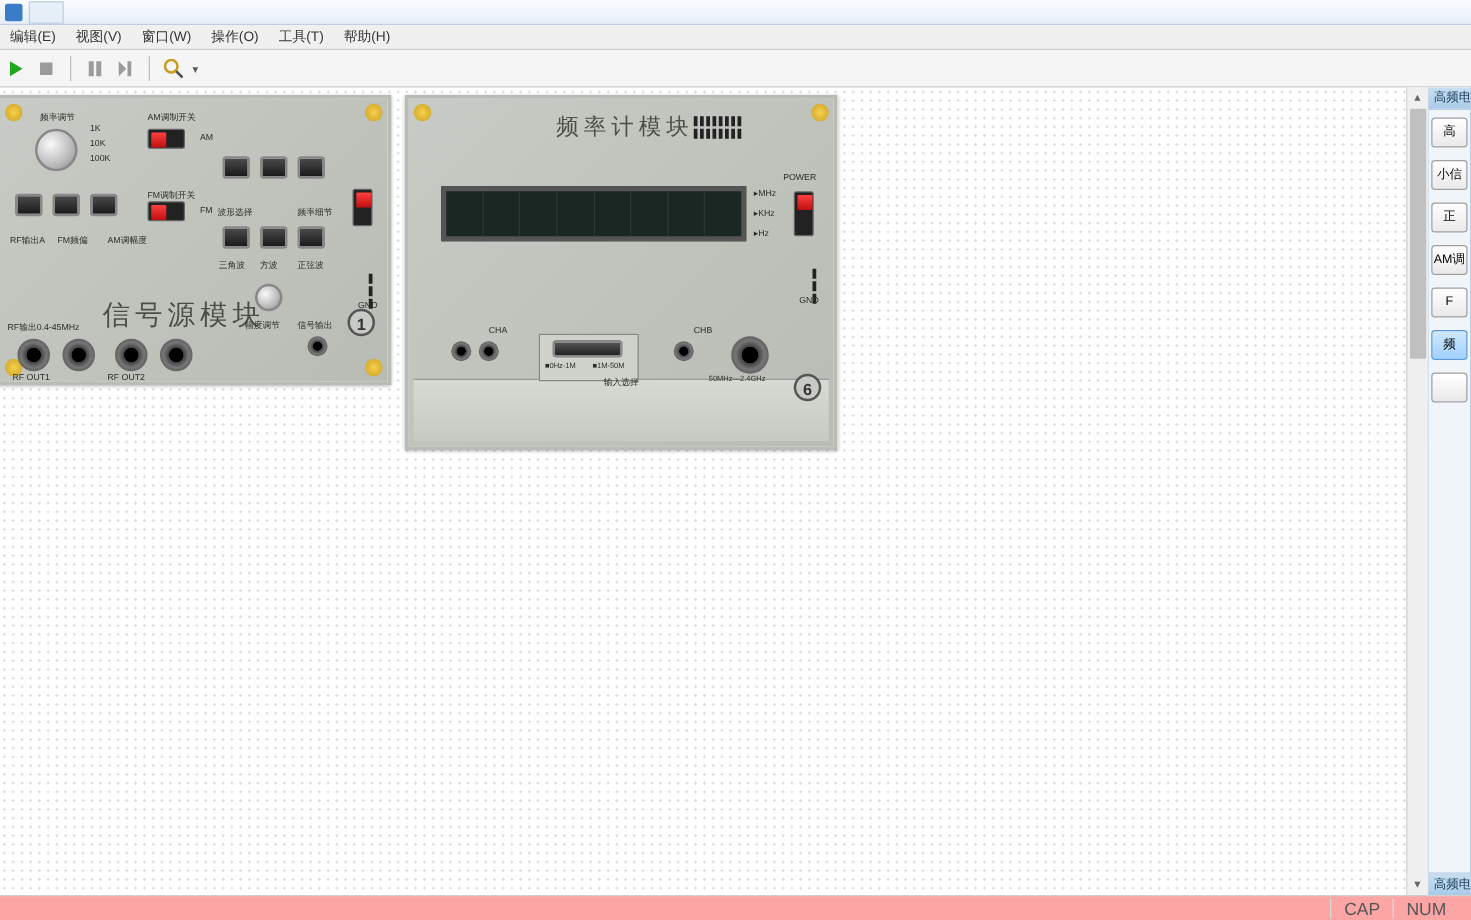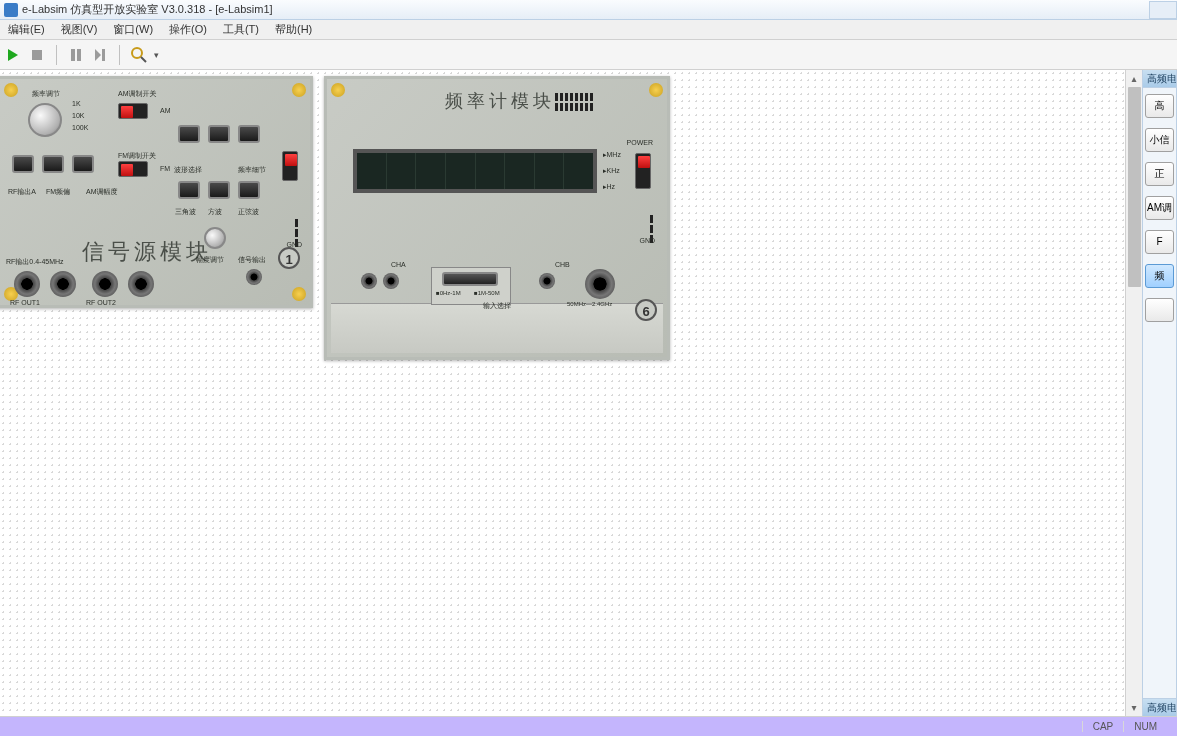--- a/index.html
+++ b/index.html
@@ -23,21 +23,21 @@
 .vscroll .thumb { position: absolute; left: 2px; width: 13px; background: #c0c0c0; border-radius: 1px; }
 .vscroll .btn { height: 17px; background: #f0f0f0; font-size: 10px; text-align: center; line-height: 17px; color: #666; }
 
 .rightpanel { width: 35px; background: linear-gradient(#fafcfe,#e6eef7); border-left: 1px solid #bcd0e5; border-right: 1px solid #bcd0e5; display: flex; flex-direction: column; }
 .rightpanel .hdr { height: 18px; background: linear-gradient(#c8dff1,#a9cbe8); font-size: 10px; color: #1a3d5c; padding-left: 4px; line-height: 18px; overflow: hidden; white-space: nowrap; border-bottom: 1px solid #bcd0e5; }
 .rightpanel .body { flex: 1; background: #f0f5fa; padding: 6px 2px; display: flex; flex-direction: column; gap: 10px; }
 .rightpanel .rbtn { height: 24px; background: linear-gradient(#fff,#e9e9e9); border: 1px solid #a0a0a0; border-radius: 3px; font-size: 10px; text-align: center; line-height: 22px; overflow: hidden; white-space: nowrap; }
 .rightpanel .rbtn.active { background: linear-gradient(#cfe8ff,#a0d0ff); border-color: #5a9ad5; }
 .rightpanel .ftr { height: 18px; background: linear-gradient(#c8dff1,#a9cbe8); font-size: 10px; color: #1a3d5c; padding-left: 4px; line-height: 18px; overflow: hidden; white-space: nowrap; border-top: 1px solid #bcd0e5; }
 
-.statusbar { height: 20px; background: #c4b5fd; border-top: 1px solid #d0d0d0; display: flex; align-items: center; font-size: 10px; color: #555; padding-right: 10px; padding-left: 16px; }
+.statusbar { height: 20px; background: #fca5a5; border-top: 1px solid #d0d0d0; display: flex; align-items: center; font-size: 14px; color: #555; padding-right: 10px; padding-left: 16px; }
 .statusbar .spacer { flex: 1; }
 .statusbar .cell { padding: 0 10px; border-left: 1px solid #d8d8d8; }
 
 
 .module { position: absolute; background: linear-gradient(135deg,#c8cbc5,#b8bcb4); border: 3px solid #b8bcb6; box-shadow: 0 1px 3px rgba(0,0,0,.3); }
 .module .screw { width: 14px; height: 14px; border-radius: 50%; background: radial-gradient(#f7d050,#caa020); position: absolute; }
 .module .badge { width: 22px; height: 22px; border-radius: 50%; border: 2px solid #555; background: #c8cbc5; position: absolute; font-size: 13px; font-weight: bold; line-height: 22px; text-align: center; color: #333; }
 .module .title { font-family: "KaiTi","STKaiti",serif; color: #4a4f49; position: absolute; }
 .module .lbl { position: absolute; font-size: 7px; color: #2a2e28; white-space: nowrap; }
 .knob { position: absolute; border-radius: 50%; background: radial-gradient(circle at 35% 35%, #fafafa, #b0b0b0 70%, #707070); border: 2px solid #888; }
@@ -52,21 +52,20 @@
 .led-disp .digit { flex: 1; border-right: 1px solid #2a3a32; position: relative; }
 .led-disp .digit:last-child { border-right: none; }
 .pinrow { position: absolute; display: flex; gap: 2px; }
 .pinrow .p { width: 3px; height: 8px; background: #222; }
 </style>
 </head>
 <body>
 
 <div class="titlebar">
   <div class="app-icon"></div>
-  <div class="title"> e-Labsim 仿真型开放实验室 V3.0.318 - [e-Labsim1]</div>
   <div class="winbtn"></div>
 </div>
 
 <div class="menubar">
   <div class="menu">编辑(E)</div>
   <div class="menu">视图(V)</div>
   <div class="menu">窗口(W)</div>
   <div class="menu">操作(O)</div>
   <div class="menu">工具(T)</div>
   <div class="menu">帮助(H)</div>

